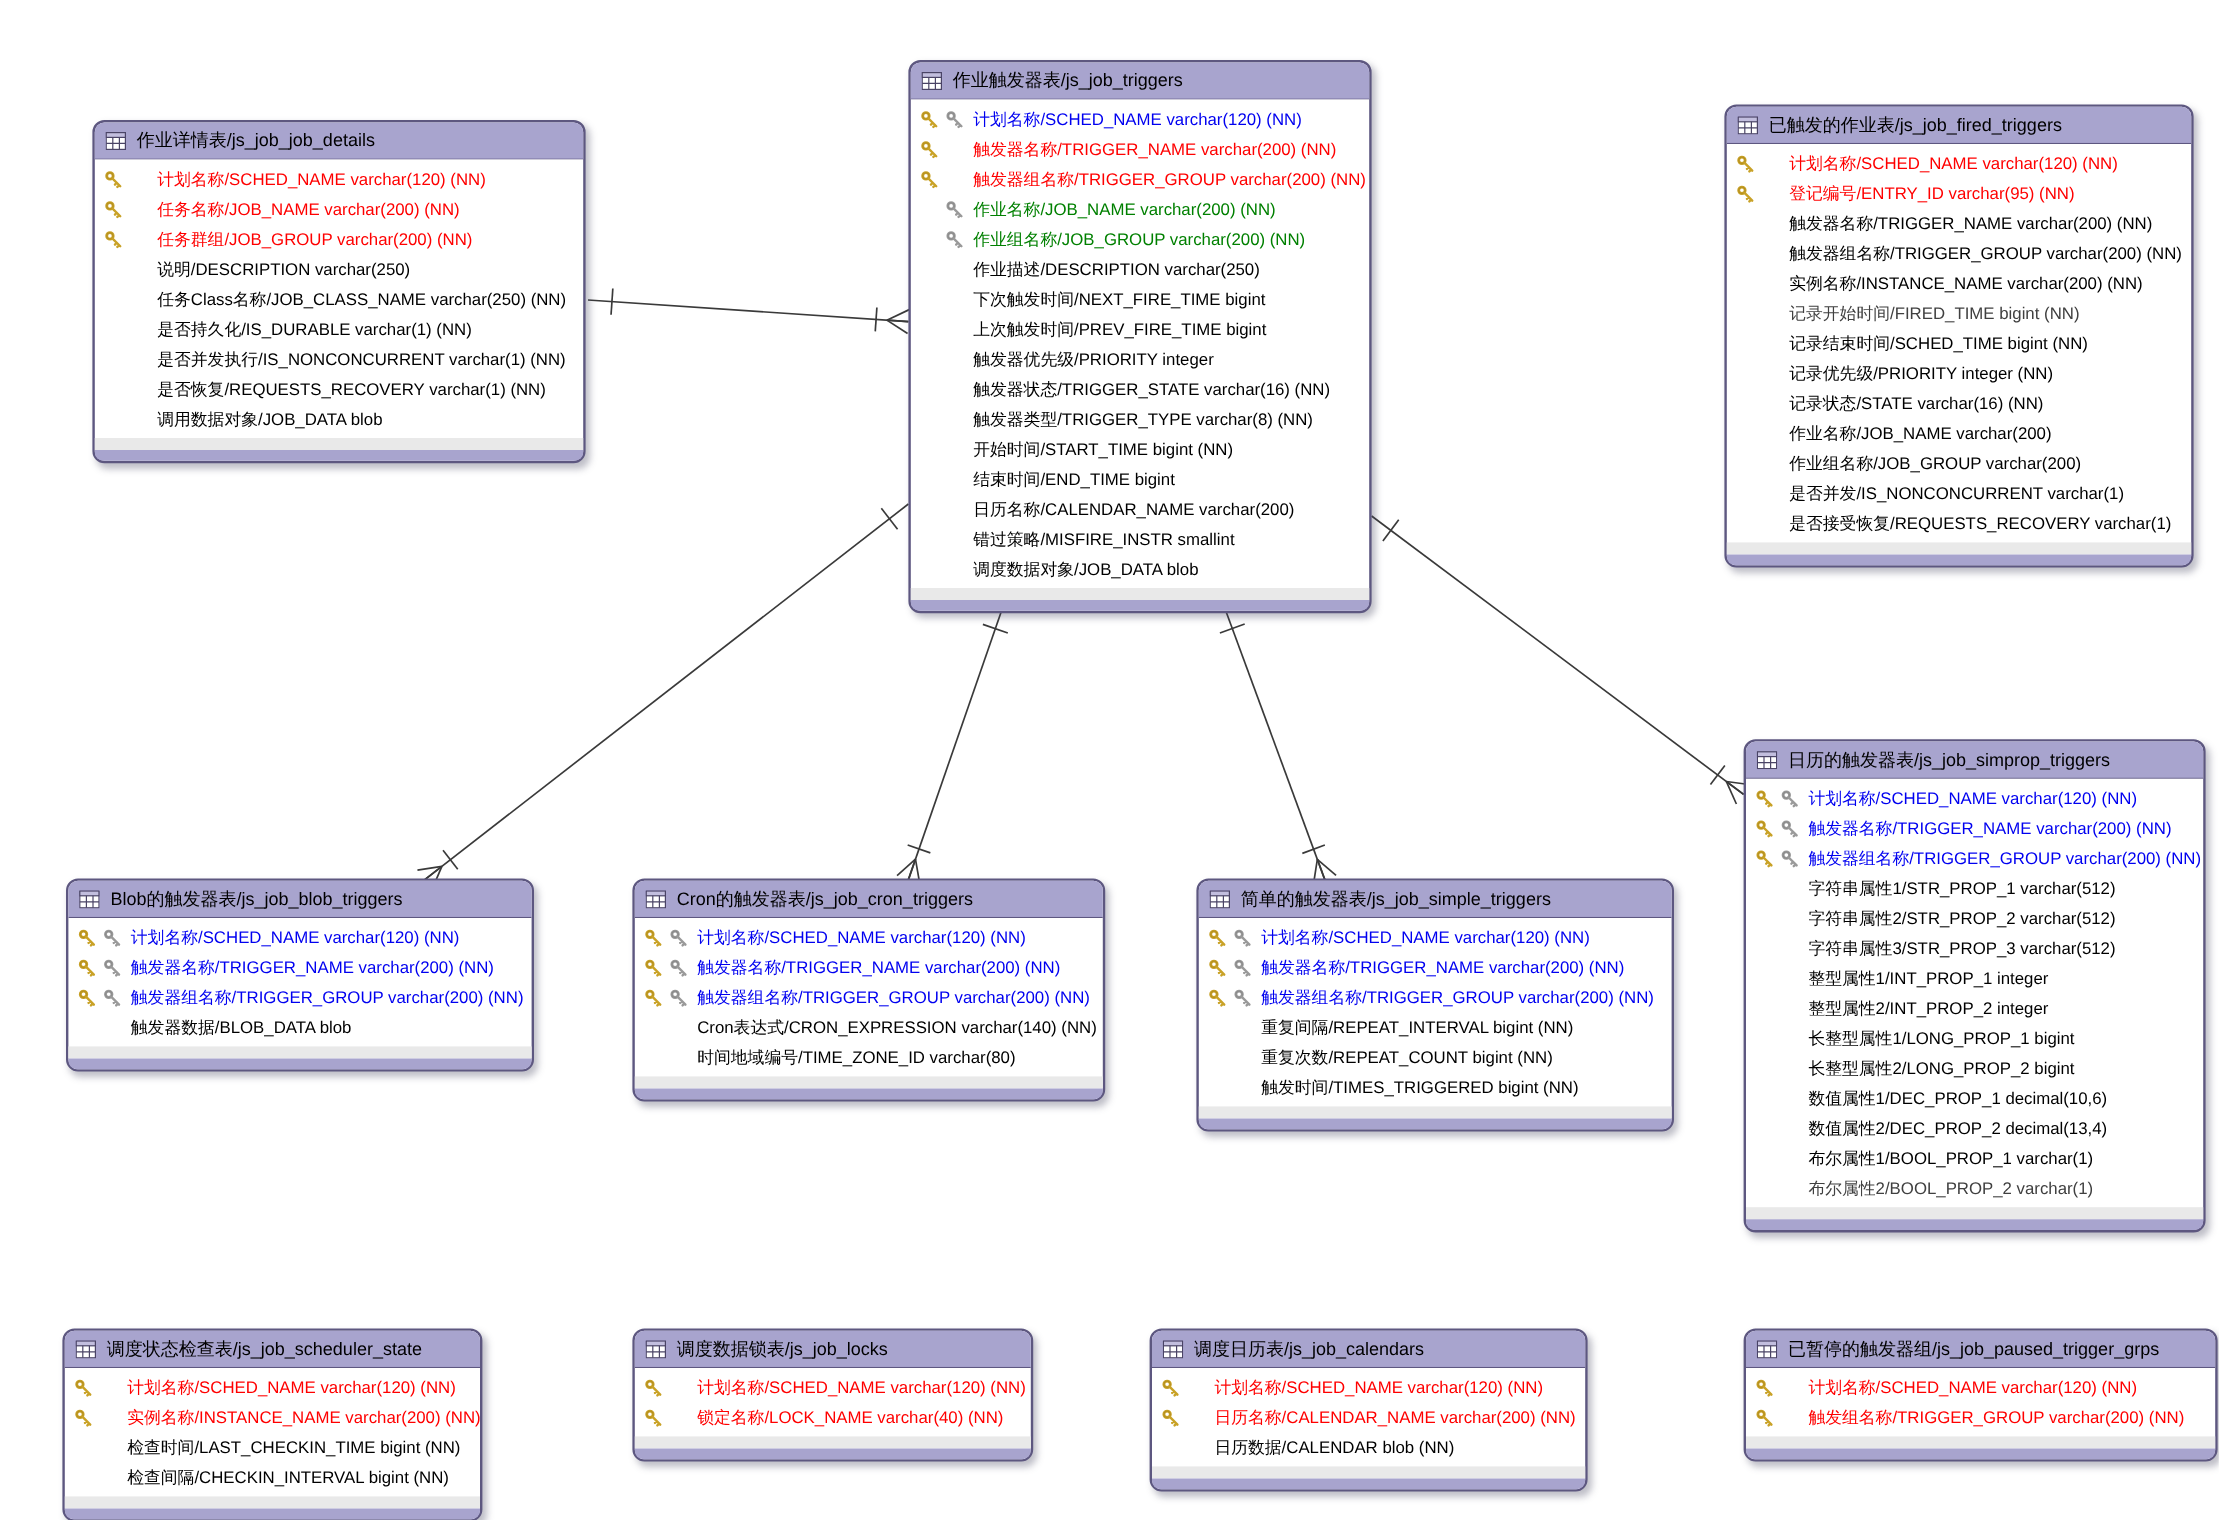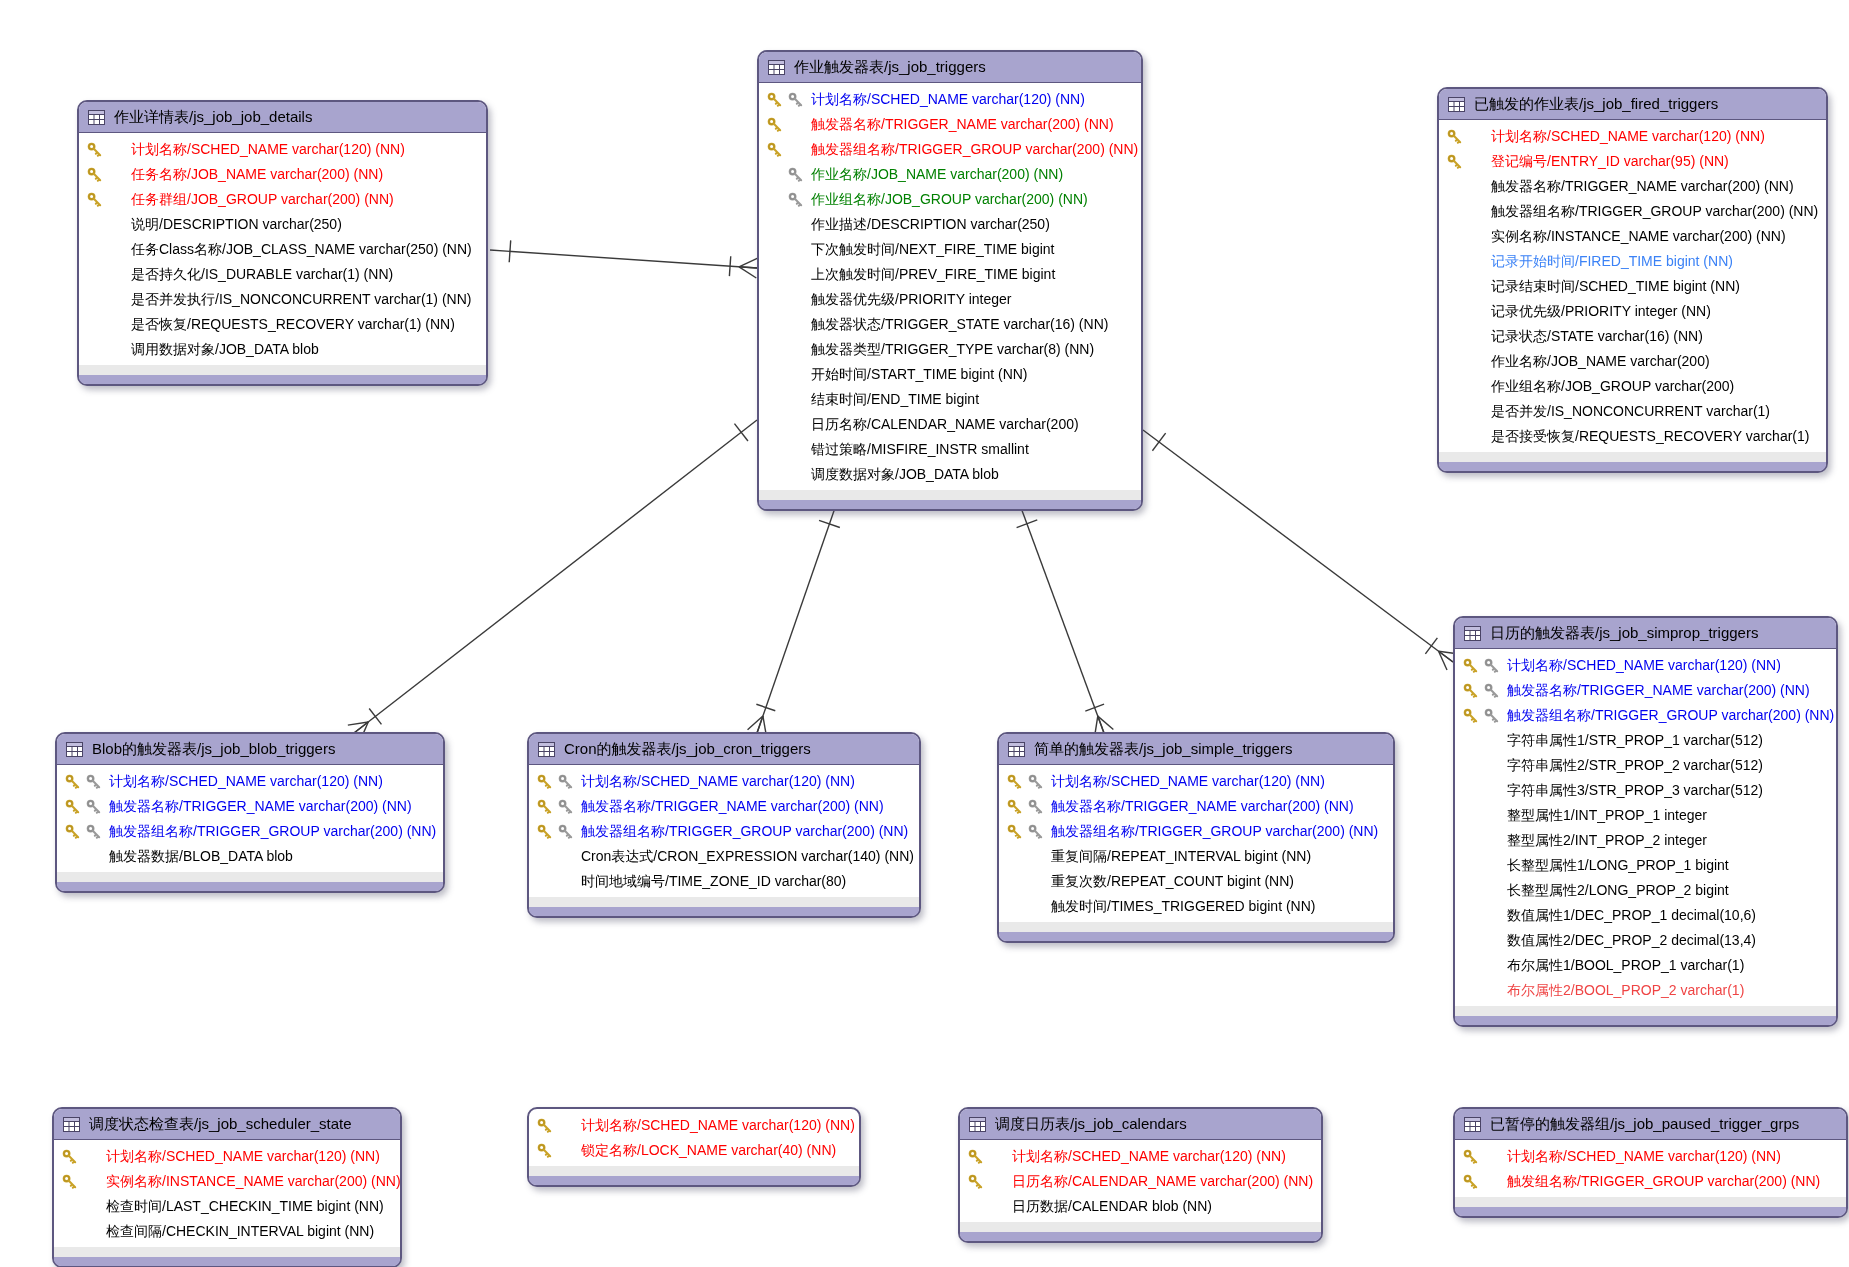--- a/index.html
+++ b/index.html
@@ -332,21 +332,21 @@
           <span class="t-text" style="color: rgb(0, 0, 0);">触发器组名称/TRIGGER_GROUP varchar(200) (NN)</span>
         </div>
         <div class="t-row">
           <span class="kslot"></span>
           <span class="kslot second"></span>
           <span class="t-text" style="color: rgb(0, 0, 0);">实例名称/INSTANCE_NAME varchar(200) (NN)</span>
         </div>
         <div class="t-row">
           <span class="kslot"></span>
           <span class="kslot second"></span>
-          <span class="t-text" style="color: #3b82f6;">记录开始时间/FIRED_TIME bigint (NN)</span>
+          <span class="t-text" style="color: #404040;">记录开始时间/FIRED_TIME bigint (NN)</span>
         </div>
         <div class="t-row">
           <span class="kslot"></span>
           <span class="kslot second"></span>
           <span class="t-text" style="color: rgb(0, 0, 0);">记录结束时间/SCHED_TIME bigint (NN)</span>
         </div>
         <div class="t-row">
           <span class="kslot"></span>
           <span class="kslot second"></span>
           <span class="t-text" style="color: rgb(0, 0, 0);">记录优先级/PRIORITY integer (NN)</span>
@@ -720,21 +720,21 @@
           <span class="t-text" style="color: rgb(0, 0, 0);">数值属性2/DEC_PROP_2 decimal(13,4)</span>
         </div>
         <div class="t-row">
           <span class="kslot"></span>
           <span class="kslot second"></span>
           <span class="t-text" style="color: rgb(0, 0, 0);">布尔属性1/BOOL_PROP_1 varchar(1)</span>
         </div>
         <div class="t-row">
           <span class="kslot"></span>
           <span class="kslot second"></span>
-          <span class="t-text" style="color: #ef4444;">布尔属性2/BOOL_PROP_2 varchar(1)</span>
+          <span class="t-text" style="color: #404040;">布尔属性2/BOOL_PROP_2 varchar(1)</span>
         </div>
       </div>
       <div class="t-strip"></div>
       <div class="t-bottom"></div>
     </div>
     <div class="table" style="left: 52px; top: 1107px; width: 350px;">
       <div class="t-header">
         <svg width="17" height="15" viewBox="0 0 17 15">
      <rect x="0.5" y="0.5" width="16" height="14" fill="#fff" stroke="#4a4466"></rect>
      <rect x="0.5" y="0.5" width="16" height="4" fill="#c2bede" stroke="#4a4466"></rect>
@@ -775,20 +775,30 @@
         <div class="t-row">
           <span class="kslot"></span>
           <span class="kslot second"></span>
           <span class="t-text" style="color: rgb(0, 0, 0);">检查间隔/CHECKIN_INTERVAL bigint (NN)</span>
         </div>
       </div>
       <div class="t-strip"></div>
       <div class="t-bottom"></div>
     </div>
     <div class="table" style="left: 527px; top: 1107px; width: 334px;">
+      <div class="t-header">
+        <svg width="17" height="15" viewBox="0 0 17 15">
+     <rect x="0.5" y="0.5" width="16" height="14" fill="#fff" stroke="#4a4466"></rect>
+     <rect x="0.5" y="0.5" width="16" height="4" fill="#c2bede" stroke="#4a4466"></rect>
+     <line x1="0.5" y1="9.5" x2="16.5" y2="9.5" stroke="#4a4466"></line>
+     <line x1="6" y1="4.5" x2="6" y2="14.5" stroke="#4a4466"></line>
+     <line x1="11.5" y1="4.5" x2="11.5" y2="14.5" stroke="#4a4466"></line>
+   </svg>
+        <span>调度数据锁表/js_job_locks</span>
+      </div>
       <div class="t-body">
         <div class="t-row">
           <span class="kslot">
             <svg width="16" height="16" viewBox="0 0 16 16">
     <circle cx="4.6" cy="4.6" r="2.7" fill="none" stroke="#c9a227" stroke-width="2.4"></circle>
     <circle cx="4.6" cy="4.6" r="2.7" fill="none" stroke="#8a6d1a" stroke-width="0.6" opacity="0.5"></circle>
     <path d="M6.8 6.8 L13.2 13.2 M10.3 10.3 L8.8 11.8 M12.3 12.3 L10.8 13.8" stroke="#c9a227" stroke-width="2" fill="none" stroke-linecap="round"></path>
   </svg>
           </span>
           <span class="kslot second"></span>

